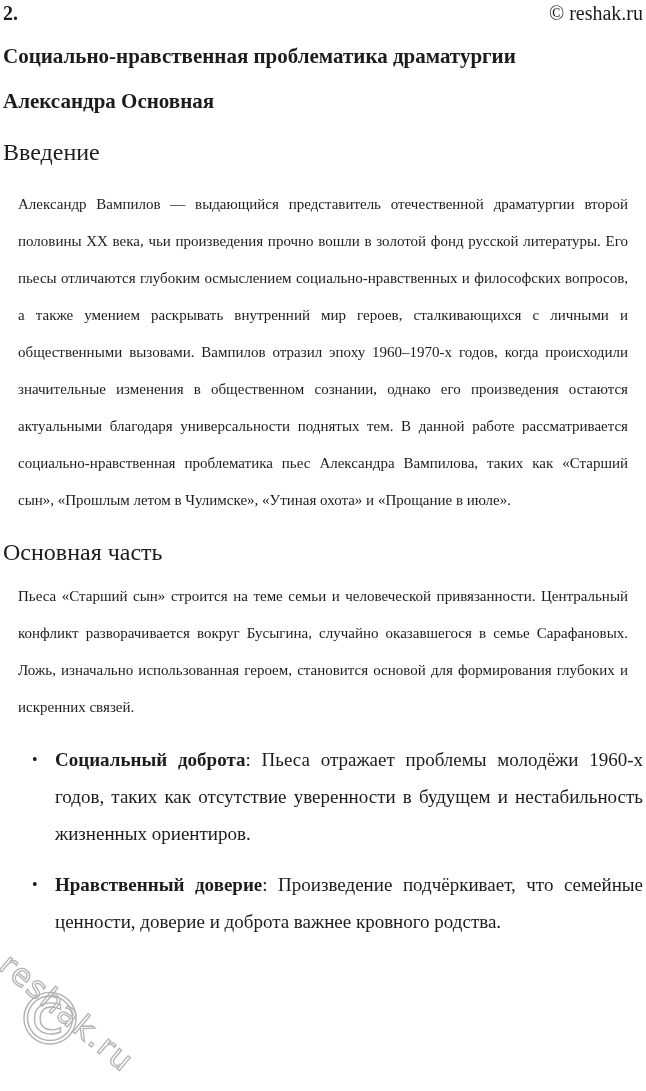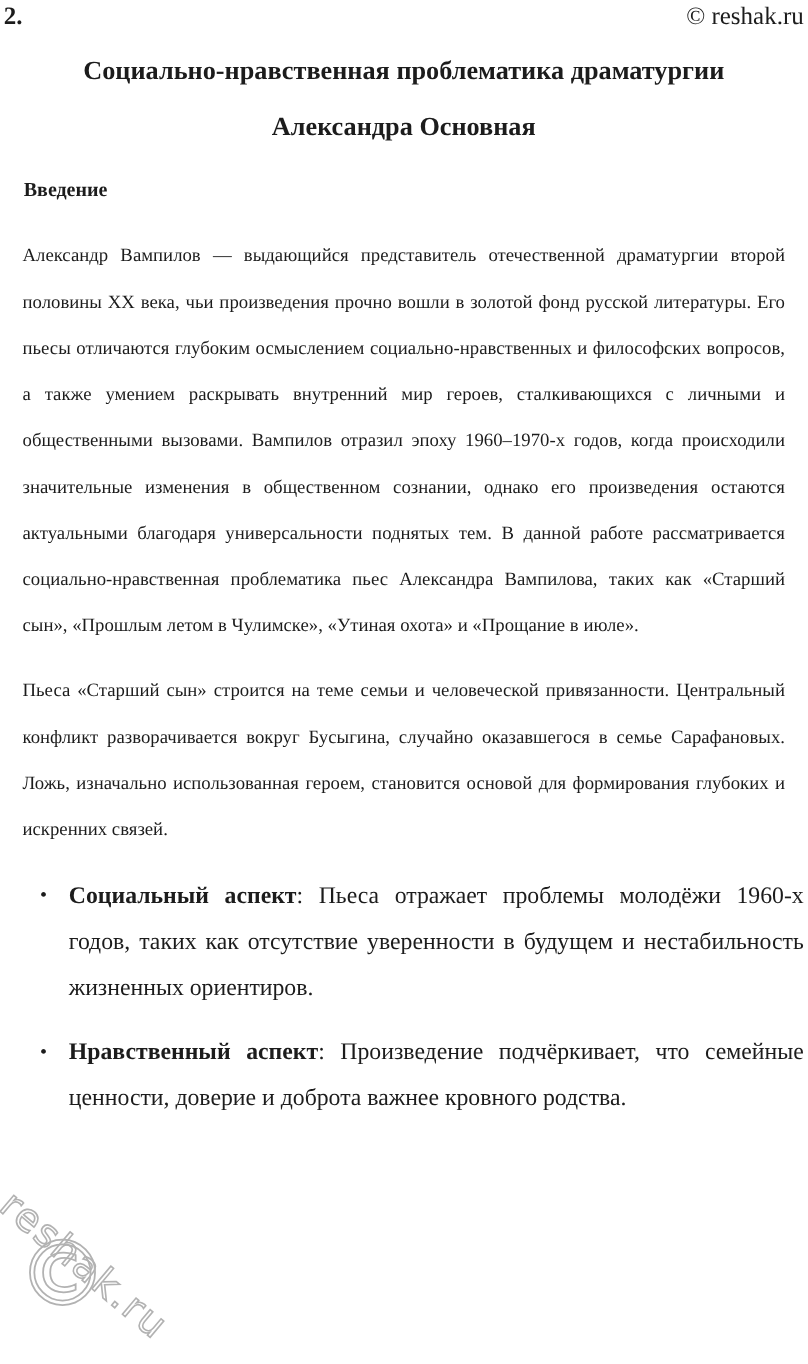--- a/index.html
+++ b/index.html
@@ -19,30 +19,30 @@
     justify-content: space-between;
     align-items: flex-start;
     height: 26px;
     line-height: 26px;
   }
   .page-number { font-weight: bold; font-size: 20px; }
   .copyright  { font-size: 20px; }
 
   .doc-title {
     margin-top: 8px;
-    text-align: center;
+    text-align: left;
     font-weight: bold;
     font-size: 21px;
   }
   .doc-title .t-line { line-height: 45px; }
 
   h2 {
-    margin: 16px;
-    font-size: 16px;
-    font-weight: bold;
+    margin: 0;
+    font-size: 24px;
+    font-weight: normal;
     line-height: 37px;
   }
   .h-intro { margin-top: 10px; }
   .h-main  { margin-top: 10px; }
   .h-sub   { margin-top: 7px; }
 
   .para {
     margin: 15px;
     font-size: 15px;
     line-height: 37px;
@@ -117,29 +117,30 @@
 
     <div class="doc-title">
       <div class="t-line">Социально-нравственная проблематика драматургии</div>
       <div class="t-line">Александра Основная</div>
     </div>
 
     <h2 class="h-intro">Введение</h2>
 
     <p class="para">Александр Вампилов — выдающийся представитель отечественной драматургии второй половины XX века, чьи произведения прочно вошли в золотой фонд русской литературы. Его пьесы отличаются глубоким осмыслением социально-нравственных и философских вопросов, а также умением раскрывать внутренний мир героев, сталкивающихся с личными и общественными вызовами. Вампилов отразил эпоху 1960–1970-х годов, когда происходили значительные изменения в общественном сознании, однако его произведения остаются актуальными благодаря универсальности поднятых тем. В данной работе рассматривается социально-нравственная проблематика пьес Александра Вампилова, таких как «Старший сын», «Прошлым летом в Чулимске», «Утиная охота» и «Прощание в июле».</p>
 
+    <h2 class="h-main">Основная часть</h2>
 
 
     <p class="para para2">Пьеса «Старший сын» строится на теме семьи и человеческой привязанности. Центральный конфликт разворачивается вокруг Бусыгина, случайно оказавшегося в семье Сарафановых. Ложь, изначально использованная героем, становится основой для формирования глубоких и искренних связей.</p>
 
     <ul class="bullet-list">
       <li>
         <span class="bullet-marker">•</span>
-        <b class="bullet-label">Социальный аспект</b><span>: Пьеса отражает проблемы молодёжи 1960-х годов, таких как отсутствие уверенности в будущем и нестабильность жизненных ориентиров.</span>
+        <b class="bullet-label">Социальный доброта</b><span>: Пьеса отражает проблемы молодёжи 1960-х годов, таких как отсутствие уверенности в будущем и нестабильность жизненных ориентиров.</span>
       </li>
       <li>
         <span class="bullet-marker">•</span>
-        <b class="bullet-label">Нравственный аспект</b><span>: Произведение подчёркивает, что семейные ценности, доверие и доброта важнее кровного родства.</span>
+        <b class="bullet-label">Нравственный доверие</b><span>: Произведение подчёркивает, что семейные ценности, доверие и доброта важнее кровного родства.</span>
       </li>
     </ul>
 
   </div>
 </div>
 
 </body></html>

